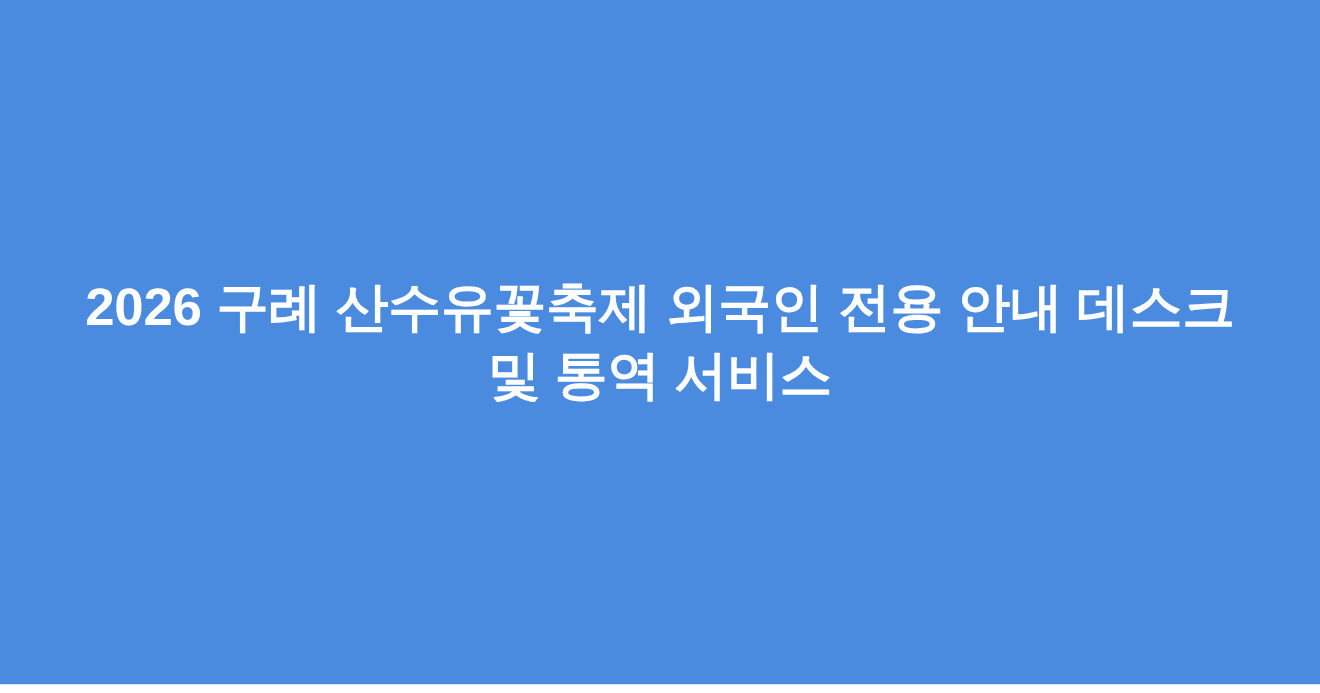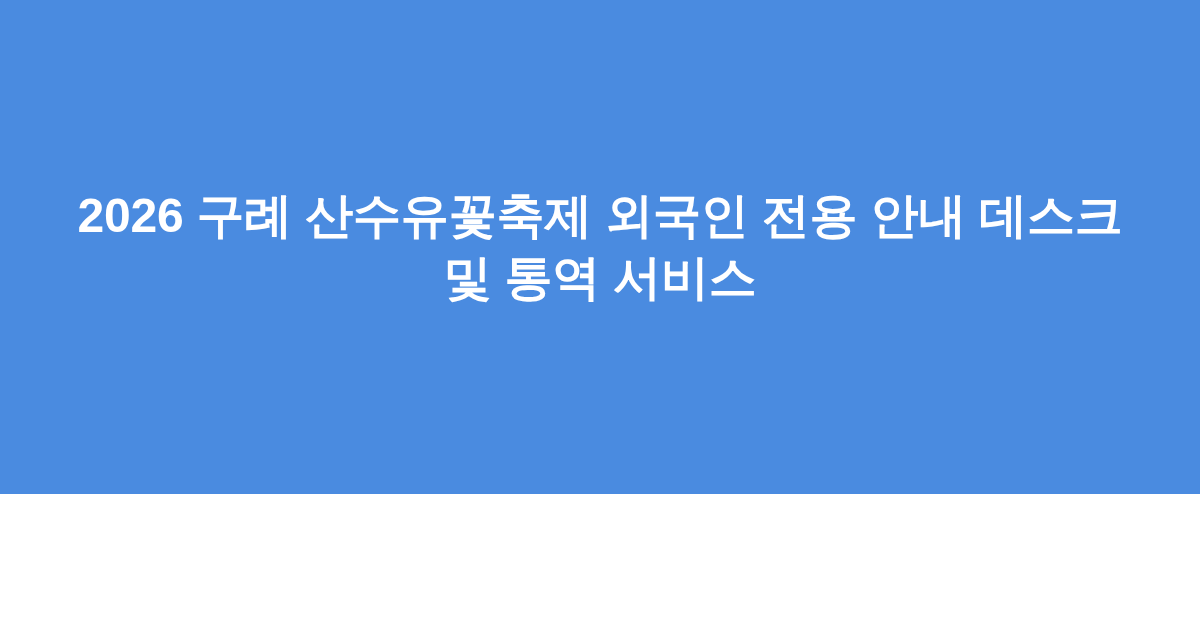--- a/index.html
+++ b/index.html
@@ -12,21 +12,21 @@
     width: 1200px;
     height: 630px;
     overflow: hidden;
     font-family: "Liberation Sans", "DejaVu Sans", sans-serif;
   }
 
   .og-card {
     position: relative;
     box-sizing: border-box;
     width: 1200px;
-    height: 494px;
+    height: 622px;
     background-color: #4A8BE0;
     display: flex;
     align-items: center;
     justify-content: center;
     padding: 0 60px;
   }
 
   .card-inner {
     width: 1080px;
     display: flex;

